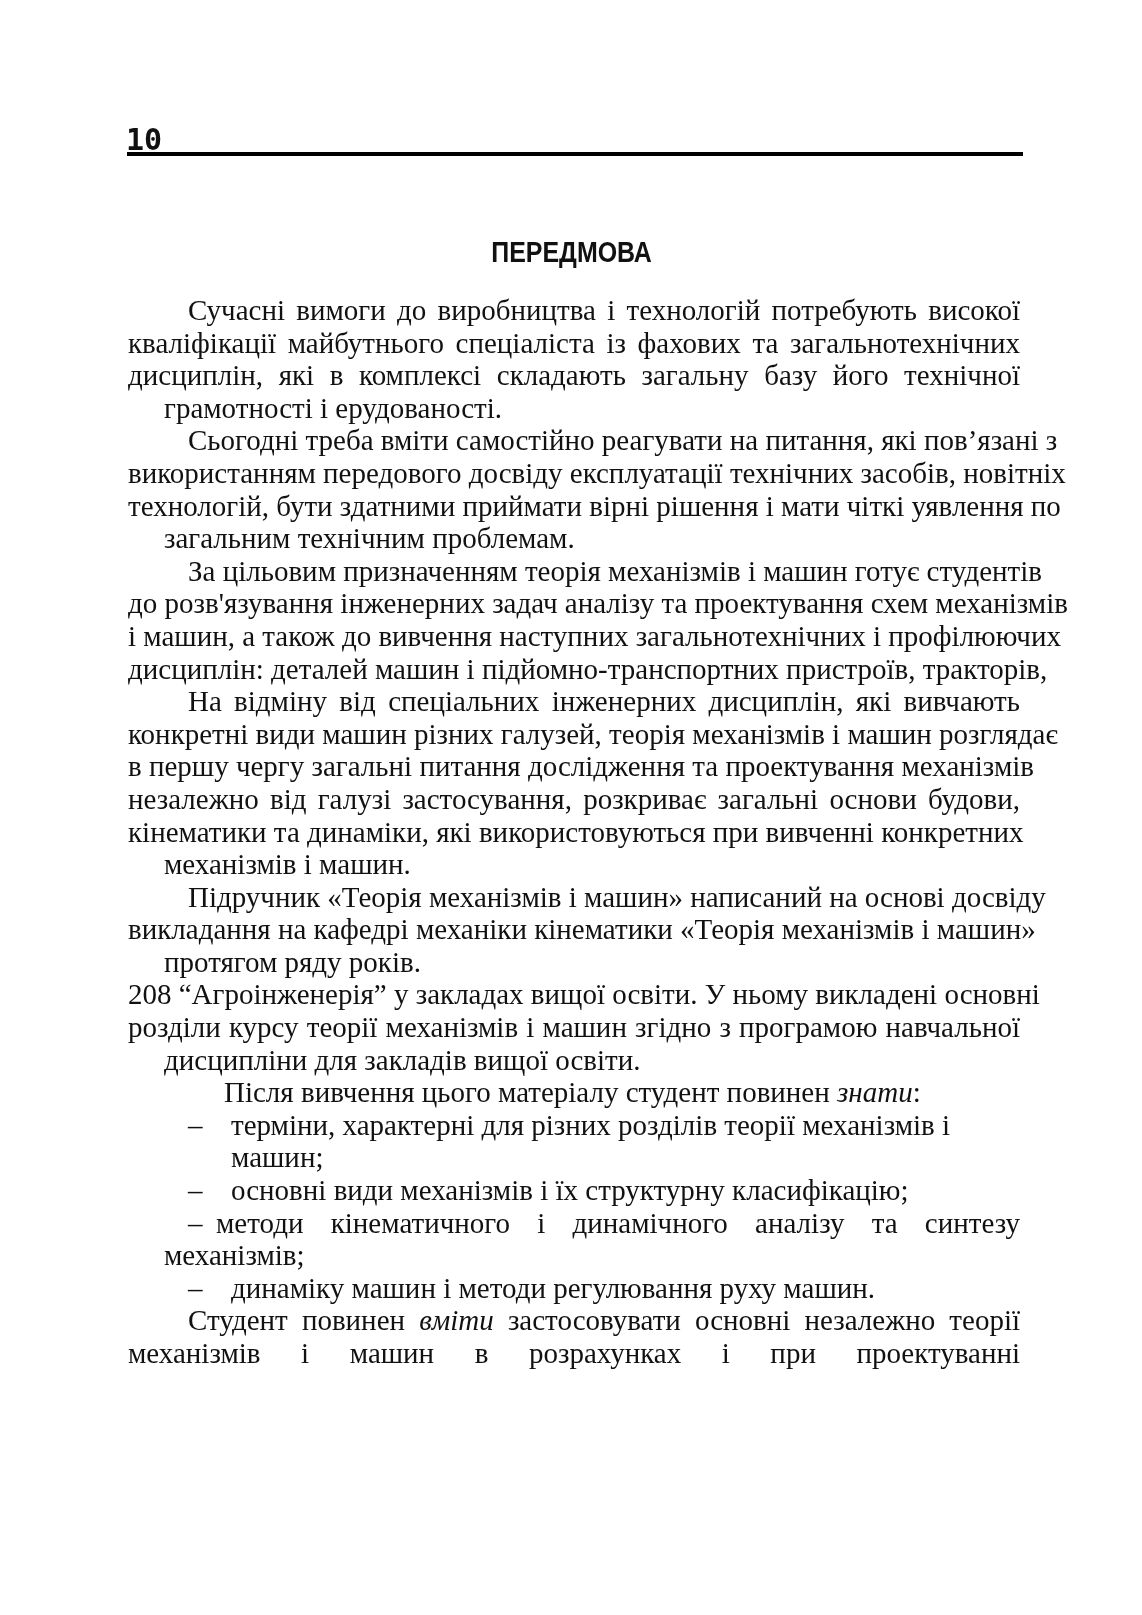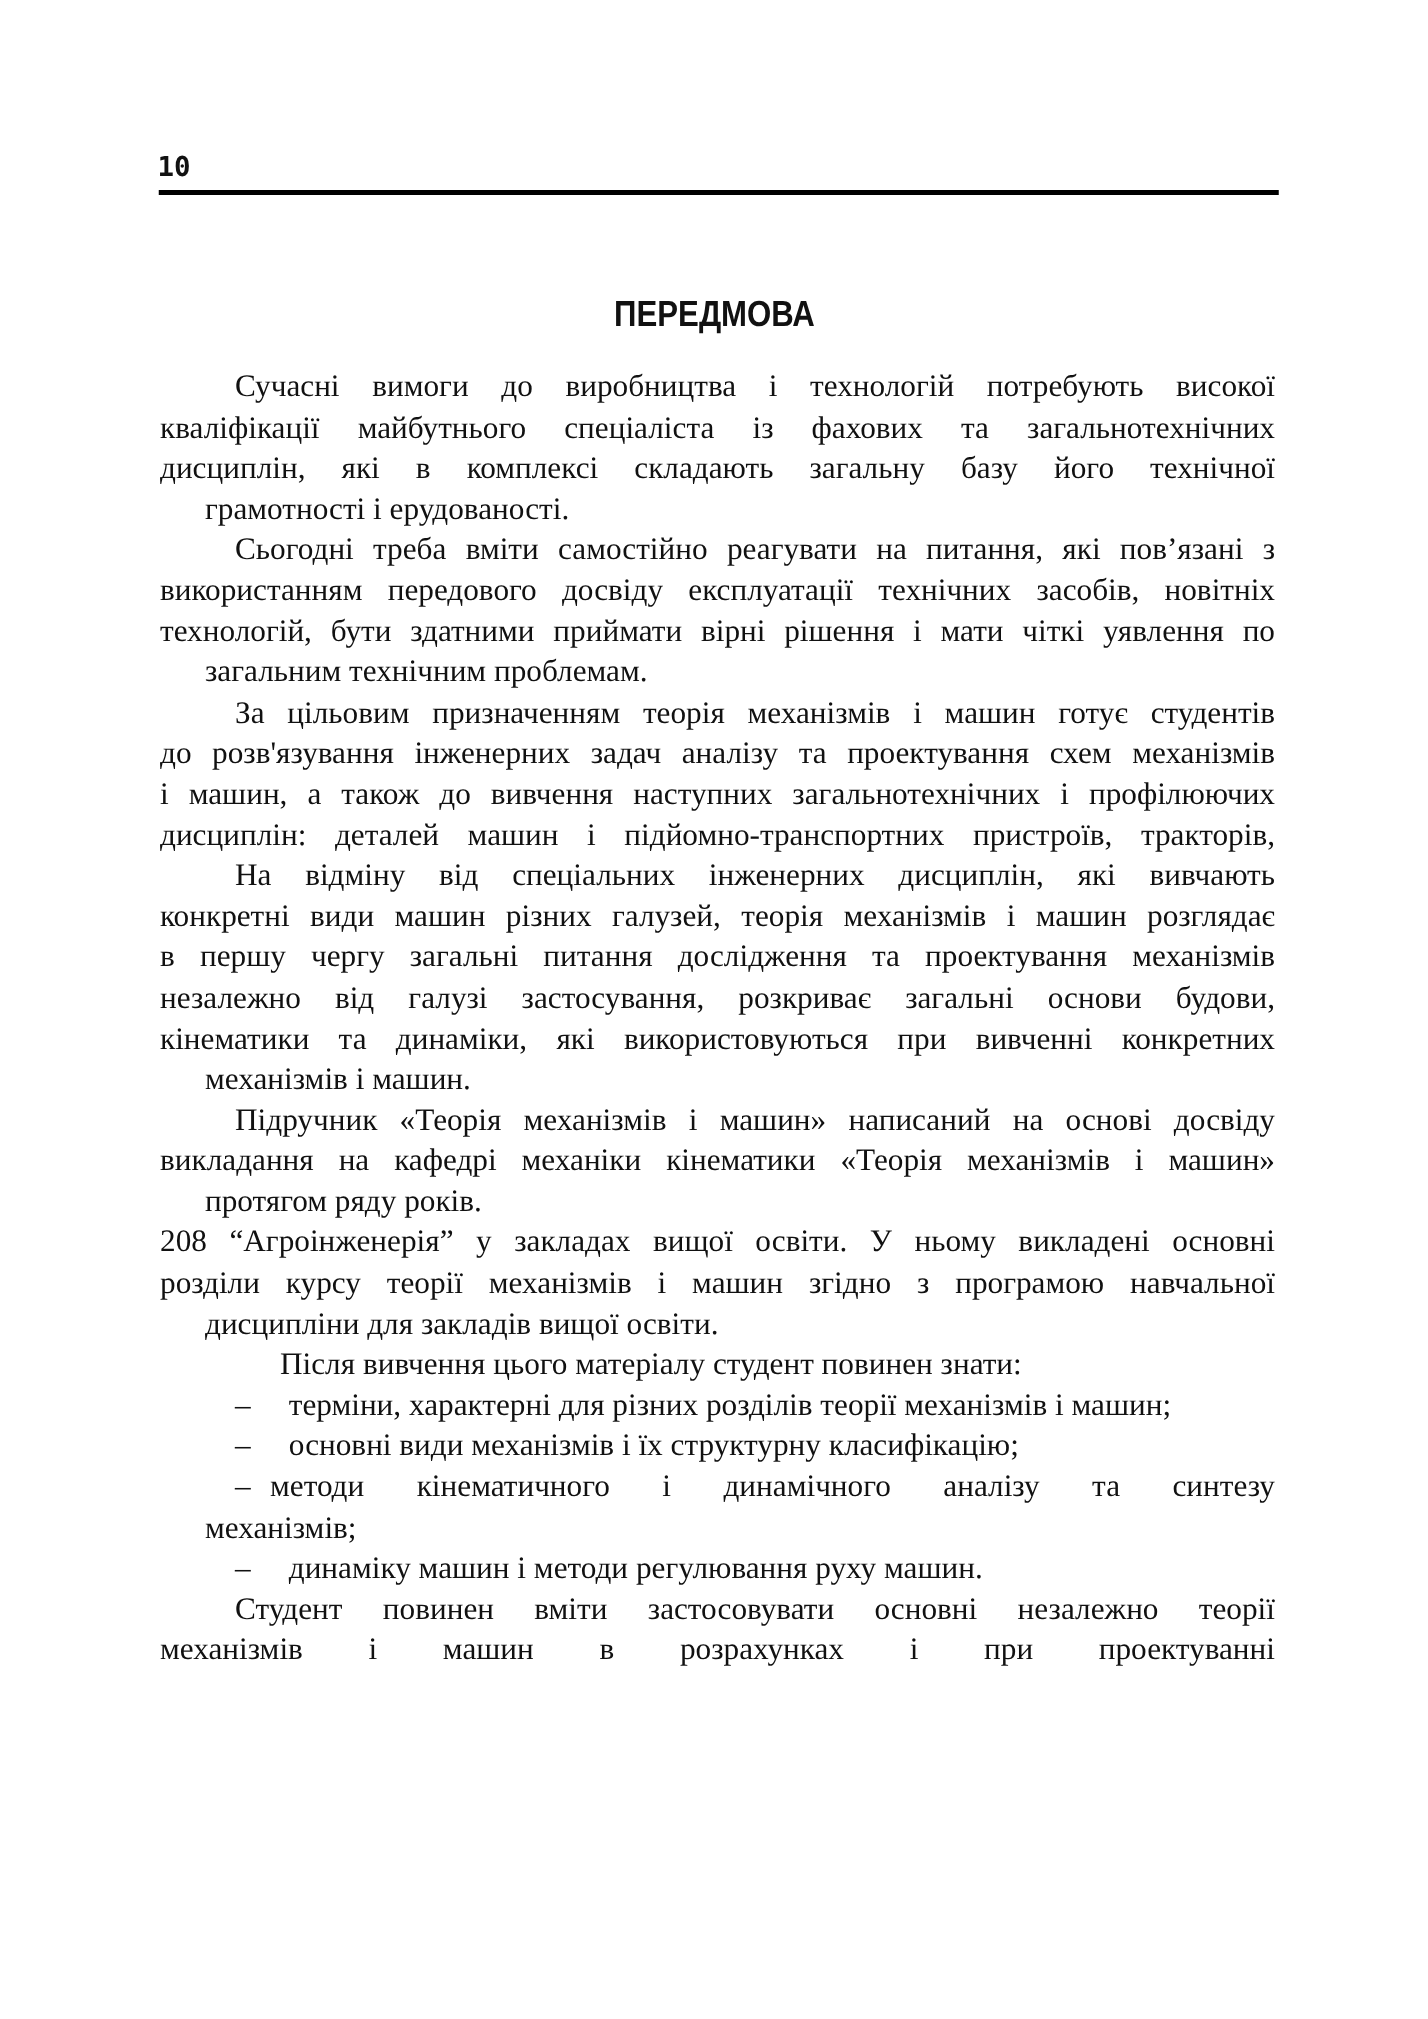--- a/index.html
+++ b/index.html
@@ -1,40 +1,40 @@
 <!DOCTYPE html>
 <html><head>
 <meta charset="utf-8">
 <style>
   html, body { margin: 0; padding: 0; background: #ffffff; }
   body { width: 1142px; height: 1615px; position: relative; overflow: hidden; color: #111; }
   .page-number {
     position: absolute; left: 126px; top: 122px;
     font-family: "DejaVu Sans Mono", "Liberation Mono", monospace;
-    font-weight: bold; font-size: 22px; letter-spacing: 0px;
+    font-weight: bold; font-size: 30px; letter-spacing: 0px;
   }
   .header-rule {
     position: absolute; left: 127px; top: 152px; width: 896px; height: 4px; background: #000;
   }
   .title {
     position: absolute; left: 0; top: 236px; width: 1142px; text-align: center;
     font-family: "Liberation Sans", sans-serif; font-weight: bold; font-size: 29px;
     transform: scaleX(0.86); transform-origin: 575px 0;
   }
   .body-text {
     position: absolute; left: 128px; top: 294px; width: 892px;
-    font-family: "Liberation Serif", serif; font-size: 25px; line-height: 32.6px;
+    font-family: "Liberation Serif", serif; font-size: 29px; line-height: 32.6px;
   }
   .line-row { display: block; text-align: justify; text-align-last: justify; white-space: nowrap; }
   .line-last { text-align-last: left; margin-left: 36px; }
   .indent { padding-left: 60px; }
   .dash-item { margin: 0; padding-left: 60px; text-indent: 0; display: flex; }
   .dash { width: 43px; flex: none; }
   .dash-text { flex: 1; }
-  .em { }
+  .em { font-style: italic; }
 </style>
 </head>
 <body>
 
 <div class="page-number">10</div>
 <div class="header-rule"></div>
 
 <div class="title">ПЕРЕДМОВА</div>
 
 <div class="body-text">

